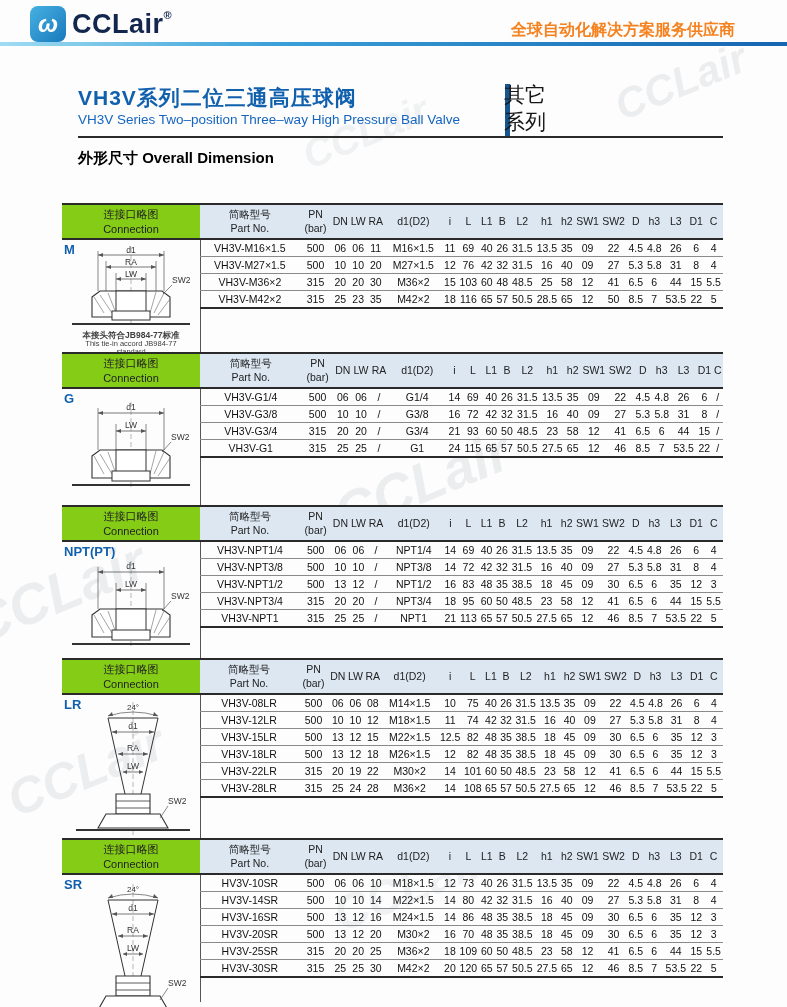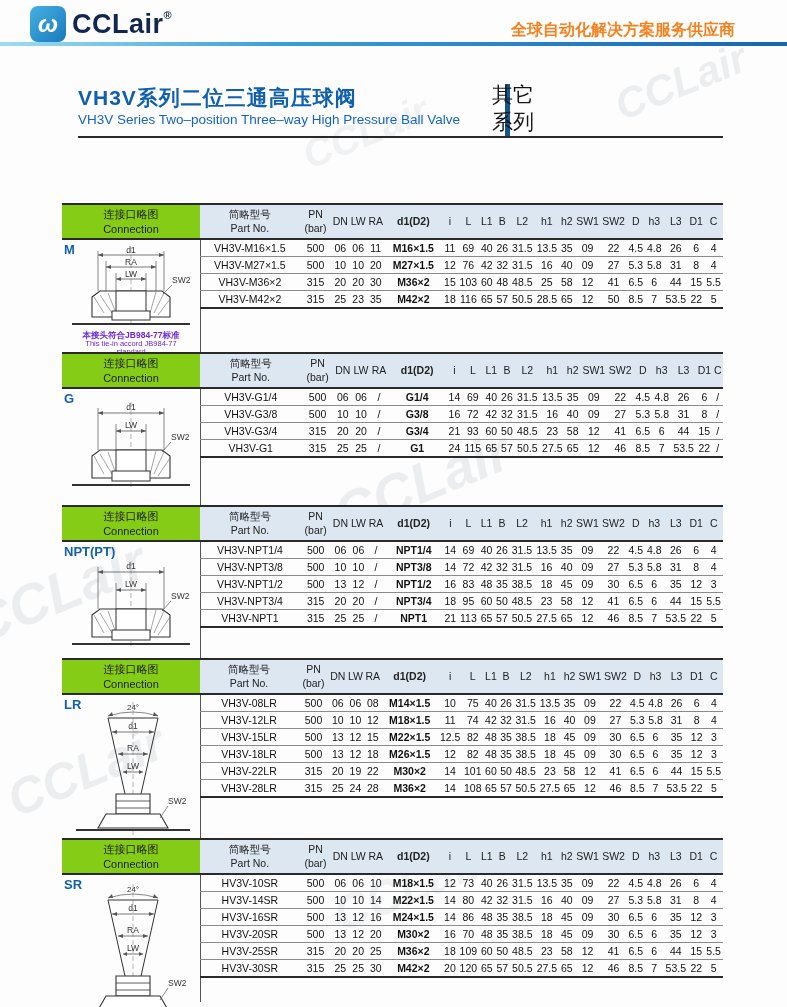--- a/index.html
+++ b/index.html
@@ -26,21 +26,21 @@
   .wm3{left:-34px;top:560px;font-size:56px;}
   .wm4{left:4px;top:742px;font-size:50px;}
   .wm5{left:300px;top:110px;font-size:40px;color:rgba(140,155,170,.12);}
   .wm6{left:330px;top:860px;font-size:48px;color:rgba(140,155,170,.12);}
 
   
   .title-cn{position:absolute;left:78px;top:84px;font-size:21px;font-weight:bold;
             color:#1060ae;letter-spacing:1px;}
   .title-en{position:absolute;left:78px;top:112px;font-size:13.5px;color:#1565c0;}
   .side-bar{position:absolute;left:505px;top:84px;width:5px;height:52px;background:#17558f;}
-  .side-tab{position:absolute;left:492px;top:82px;font-family:"Liberation Serif","DejaVu Serif",serif;
+  .side-tab{position:absolute;left:504px;top:82px;font-family:"Liberation Serif","DejaVu Serif",serif;
             font-size:21px;line-height:27px;color:#161616;}
   .title-rule{position:absolute;left:78px;top:136px;width:645px;height:2px;background:#2a2a2a;}
   .dim-heading{position:absolute;left:78px;top:149px;font-size:15px;font-weight:bold;color:#000;}
 
   
   .section{position:absolute;left:62px;width:661px;border-top:2px solid #2a2a2a;}
   .sec-m  {top:203px;height:149px;}
   .sec-g  {top:352px;height:153px;}
   .sec-npt{top:505px;height:153px;}
   .sec-lr {top:658px;height:180px;}
@@ -51,35 +51,35 @@
                display:flex;align-items:center;justify-content:center;text-align:center;
                font-size:11px;line-height:1.35;color:#222;white-space:pre-line;}
   .sec-label{position:absolute;left:2px;top:37px;font-size:13px;font-weight:bold;color:#1060ae;}
   .diag{position:absolute;left:6px;}
   .diag text{font-family:"Liberation Sans",sans-serif;fill:#333;}
   .diag-m{top:40px;}
   .diag-g{top:46px;}
   .diag-npt{top:52px;}
   .diag-lr{top:38px;}
   .diag-sr{top:40px;}
-  .m-notes{position:absolute;left:0;top:126px;width:138px;text-align:center;color:#6d28d9;}
+  .m-notes{position:absolute;left:0;top:126px;width:138px;text-align:center;color:#404040;}
   .m-note-cn{font-size:8.5px;font-weight:bold;line-height:9px;}
   .m-note-en{font-size:7.5px;line-height:8px;text-align:center;}
 
   .data-area{position:absolute;left:138px;top:0;width:523px;}
   table.dims{width:100%;border-collapse:collapse;table-layout:auto;}
   table.dims th{height:33px;background:#dce7f2;font-weight:normal;font-size:10.5px;
                 color:#222;text-align:center;vertical-align:middle;white-space:pre-line;
                 border-bottom:2px solid #2a2a2a;padding:0 1px;line-height:1.25;}
   table.dims td{height:16px;font-size:10.5px;color:#111;text-align:center;white-space:nowrap;
                 border-bottom:1px solid #8a8a8a;padding:0 1.5px;line-height:15px;}
   table.dims tr:last-child td{border-bottom:2px solid #2a2a2a;}
   table.dims th:first-child,table.dims td:first-child{min-width:92px;}
   table.dims th:nth-child(2){min-width:28px;}
-  table.dims th:nth-child(6),table.dims td:nth-child(6){min-width:52px;font-weight:bold;}
+  table.dims th:nth-child(6),table.dims td:nth-child(6){min-width:52px;}
 </style>
 </head>
 <body>
 
 <div class="page">
 
   <div class="logo-wrap">
     <div class="logo-icon">ω</div>
     <div class="logo-text"><span>CCLair</span><span class="logo-reg">®</span></div>
   </div>
@@ -92,20 +92,21 @@
   <div class="wm wm4">CCLair</div>
   <div class="wm wm5">CCLair</div>
   <div class="wm wm6">CCLair</div>
 
   <div class="title-cn">VH3V系列二位三通高压球阀</div>
   <div class="title-en">VH3V Series Two–position Three–way High Pressure Ball Valve</div>
   <div class="side-bar"></div>
   <div class="side-tab" style="white-space:pre-line;">其它
 系列</div>
   <div class="title-rule"></div>
+  <div class="dim-heading">外形尺寸 Overall Dimension</div>
 
   <div class="section sec-m">
     <div class="conn-col">
       <div class="conn-header">连接口略图
 Connection</div>
       <div class="sec-label">M</div>
       <svg class="diag diag-m" width="126" height="86" viewBox="0 0 126 86">
         <line x1="63" y1="2" x2="63" y2="82" stroke="#999" stroke-width="0.7" stroke-dasharray="5 3"></line>
         <line x1="30" y1="6" x2="30" y2="46" stroke="#555" stroke-width="0.7"></line>
         <line x1="96" y1="6" x2="96" y2="46" stroke="#555" stroke-width="0.7"></line>

